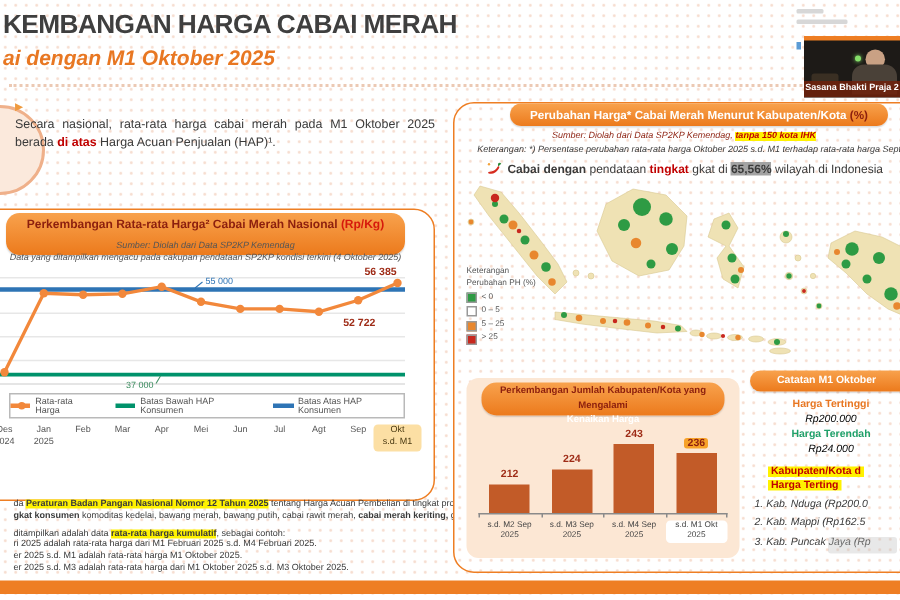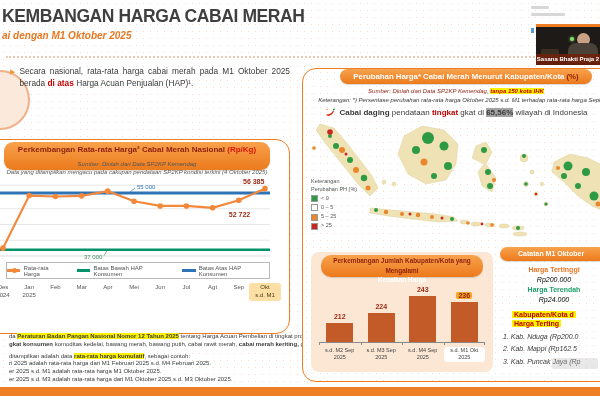--- a/index.html
+++ b/index.html
@@ -4,34 +4,34 @@
 <style>
   html,body{margin:0;padding:0;}
   body{
     width:600px;height:400px;position:relative;overflow:hidden;
     font-family:"Liberation Sans",sans-serif;
     background:radial-gradient(circle,#f6ddcf 0.8px,rgba(0,0,0,0) 1px) 0 0/7px 7px,#ffffff;
   }
   .abs{position:absolute;}
   
   #title{left:2px;top:6px;font-size:17.5px;font-weight:bold;color:#3f3f3f;letter-spacing:-0.4px;white-space:nowrap;}
-  #subtitle{left:2px;top:30px;font-size:10px;font-style:italic;font-weight:bold;color:#e87722;white-space:nowrap;}
+  #subtitle{left:2px;top:30px;font-size:14px;font-style:italic;font-weight:bold;color:#e87722;white-space:nowrap;}
   #hdr-rule{left:6px;top:56px;width:592px;border-top:2px dotted #ecc9b4;}
   
   .artifact{background:#d7d7d7;border-radius:1px;}
   #webcam{left:536px;top:24px;width:64px;height:38px;background:#1d1a17;border-top:3px solid #ee7e23;overflow:hidden;}
   #webcam .head{position:absolute;right:10px;top:6px;width:13px;height:13px;border-radius:50%;background:#c9a184;}
   #webcam .body{position:absolute;right:2px;top:16px;width:30px;height:20px;border-radius:8px 8px 0 0;background:#4a4138;}
   #webcam .desk{position:absolute;left:5px;top:22px;width:18px;height:10px;background:#3a2f23;border-radius:2px;}
   #webcam .glow{position:absolute;right:26px;top:10px;width:4px;height:4px;border-radius:50%;background:#86e06a;box-shadow:0 0 3px #86e06a;}
   #webcam-label{position:absolute;left:0;bottom:0;width:100%;height:11px;background:rgba(112,33,10,0.85);
     color:#fff;font-size:6px;font-weight:bold;text-align:center;line-height:11px;}
   
   #bullets{left:10px;top:66px;width:280px;}
-  .bullet{display:flex;margin-bottom:5px;}
+  .bullet{display:flex;margin-bottom:5px;flex-direction:column;}
   .bmark{color:#f09a3e;font-size:7px;line-height:11px;margin-right:4px;}
   .btext{font-size:8.3px;line-height:1.4;color:#3a3a3a;text-align:justify;}
   
   #edge-circle{left:-30px;top:70px;width:56px;height:56px;border-radius:50%;border:2px solid #efb08a;background:#fbe9dc;}
   
   #line-panel{left:-26px;top:139px;width:314px;height:193px;border:1.5px solid #ee7e23;border-radius:14px;background:#fff;}
   .pill{background:linear-gradient(180deg,#f8a24d,#ec7a1c);border-radius:9px;text-align:center;box-shadow:0 1px 1px rgba(0,0,0,.15);}
   #line-pill{left:4px;top:142px;width:266px;height:28px;line-height:16px;font-size:8px;font-weight:bold;color:#8c1f0e;white-space:nowrap;}
   #line-pill .unit{color:#d61a0c;}
   .src{left:0;top:161px;width:274px;text-align:center;font-size:6px;font-style:italic;color:#555;}
@@ -215,21 +215,21 @@
 <div class="abs" id="map-panel"></div>
 <div class="abs pill" id="map-pill"><span>Perubahan Harga* Cabai Merah Menurut Kabupaten/Kota </span><span class="unit">(%)</span></div>
 <div class="abs" id="map-src"><span class="seg-i">Sumber: Diolah dari Data SP2KP Kemendag, </span><span class="seg-hlbi">tanpa 150 kota IHK</span></div>
 <div class="abs" id="map-ket">Keterangan: *) Persentase perubahan rata-rata harga Oktober 2025 s.d. M1 terhadap rata-rata harga Septembe</div>
 <div class="abs" id="callout">
   <svg width="12" height="12" viewBox="0 0 12 12">
     <path d="M2.5,9.5 Q6.5,11 9.5,6.5 Q10.5,4.5 9,4.8 Q7,8.5 2.5,8.6 Z" fill="#d62b1f"></path>
     <path d="M9,3.2 Q10,2 11.2,3 Q10.2,4.4 9,4.8 Z" fill="#2e8b3a"></path>
     <circle cx="3" cy="3.5" r="0.8" fill="#f2a23b"></circle>
   </svg>
-  <span><span class="seg-b">Cabai daging</span><span> pendataan </span><span class="seg-red">tingkat</span><span> gkat di </span><span class="seg-hl">65,56%</span><span> wilayah di Indonesia</span></span>
+  <span><span class="seg-b">Cabai dengan</span><span> pendataan </span><span class="seg-red">tingkat</span><span> gkat di </span><span class="seg-hl">65,56%</span><span> wilayah di Indonesia</span></span>
 </div>
 
 <svg class="abs" id="mapsvg" width="300" height="128" viewBox="0 0 300 128">
   <g stroke="#d9c890" stroke-width="0.4" fill="#efe2b4">
     <path d="M14,4 L28,8 L40,22 L54,40 L66,56 L72,68 L64,76 L52,64 L36,44 L20,24 L10,10 Z"></path>
     <circle cx="78" cy="62" r="2"></circle>
       <circle cx="88" cy="64" r="2"></circle>
       <circle cx="8" cy="28" r="2"></circle>
     <path d="M64,88 L86,90 L108,92 L130,94 L148,97 L152,101 L132,102 L106,99 L82,96 L64,93 Z"></path>
     <path d="M98,16 L116,6 L138,10 L152,24 L150,44 L140,60 L120,64 L102,54 L92,34 Z"></path>

